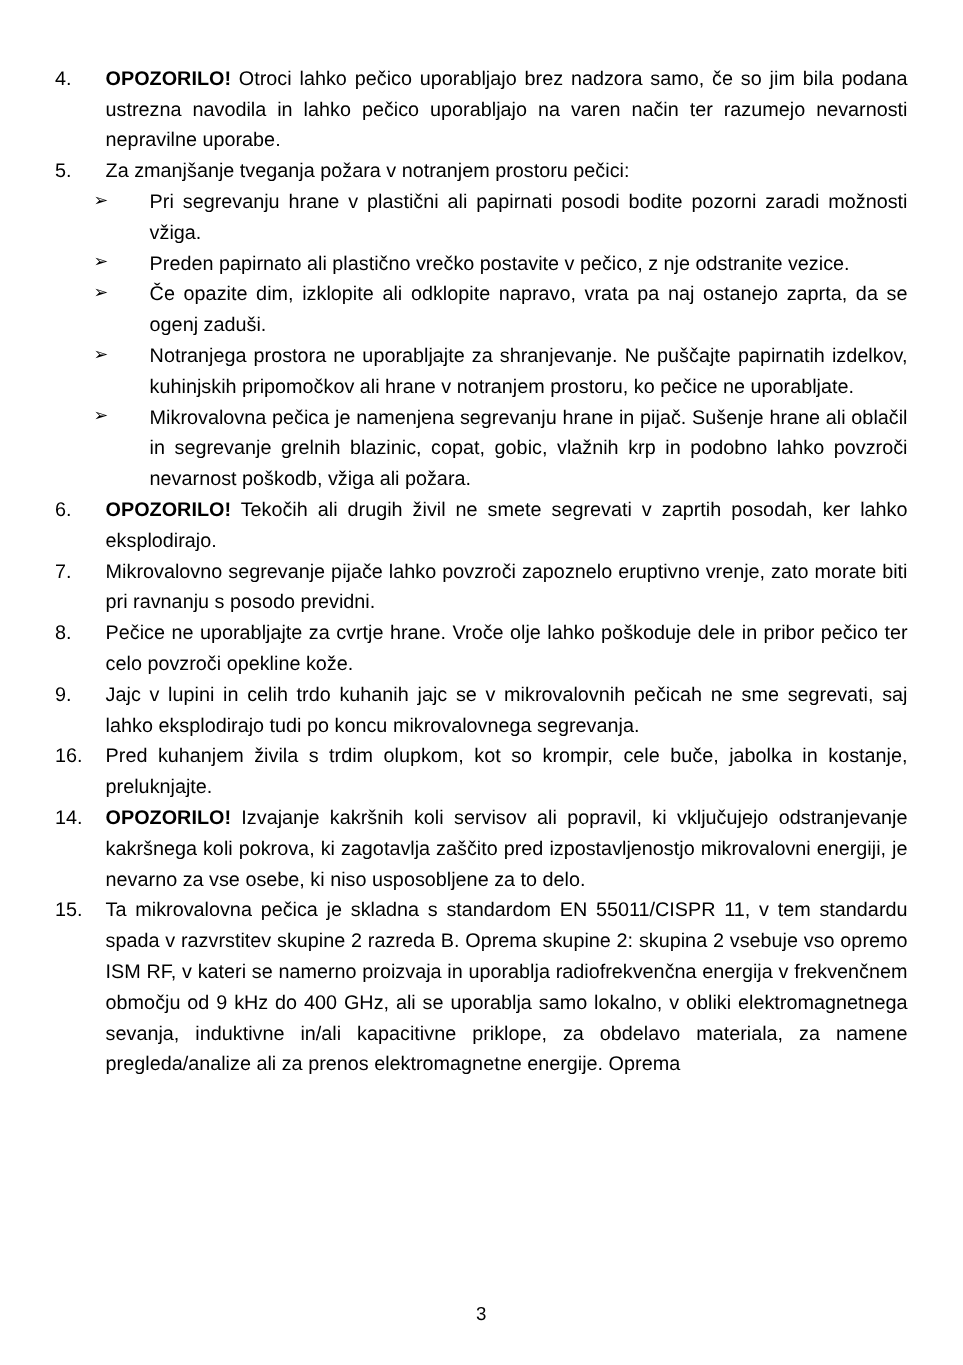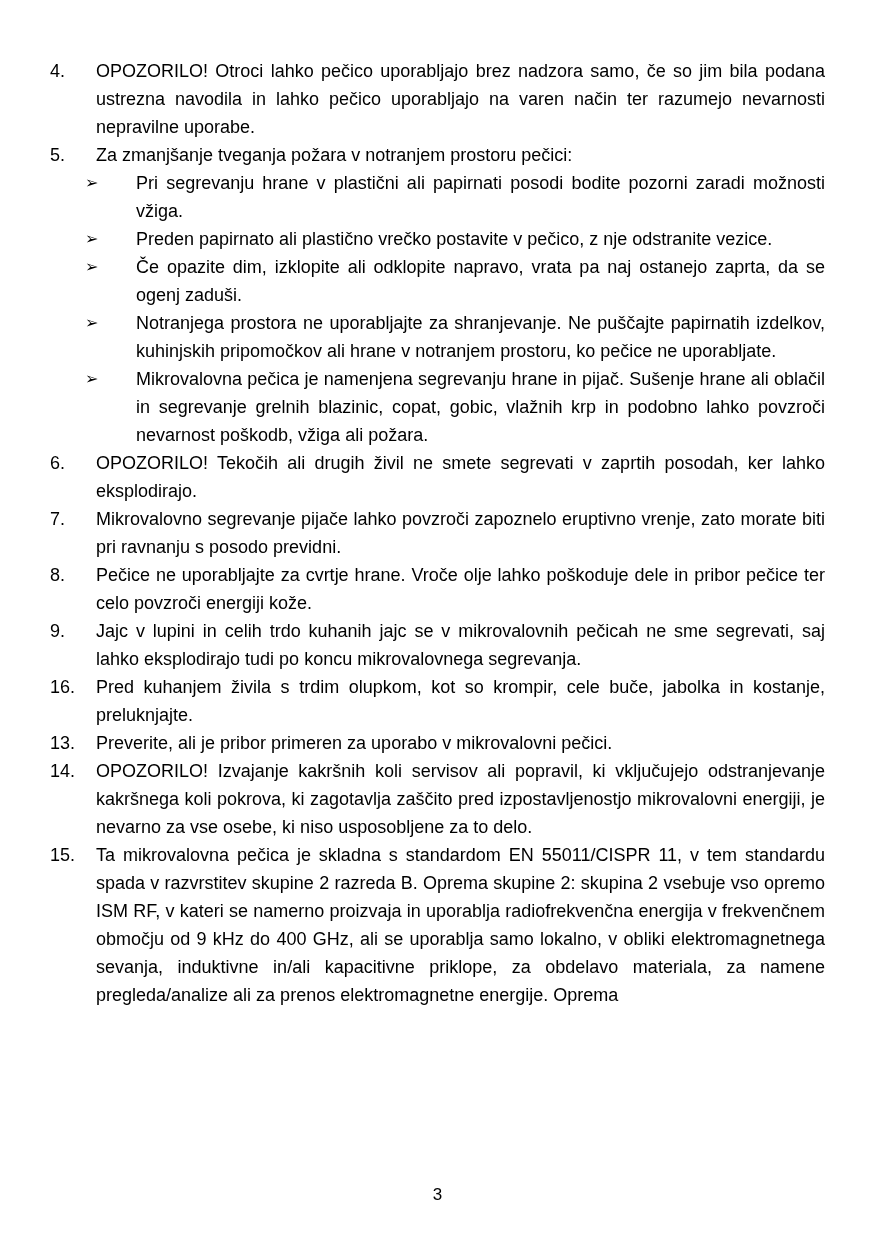--- a/index.html
+++ b/index.html
@@ -30,21 +30,21 @@
   }
   .item-body {
     flex: 1 1 auto;
     min-width: 0;
   }
   p {
     margin: 0;
     text-align: justify;
   }
   .bold-prefix {
-    font-weight: normal;
+    font-weight: bold;
   }
   .bullet-row {
     display: flex;
     align-items: flex-start;
     margin-left: -11px;
   }
   .bullet-marker {
     flex: 0 0 27px;
     font-size: 16px;
   }
@@ -116,46 +116,40 @@
   <div class="list-item">
     <span class="item-number">7.</span>
     <div class="item-body">
       <p class="item-text"><span>Mikrovalovno segrevanje pijače lahko povzroči zapoznelo eruptivno vrenje, zato morate biti pri ravnanju s posodo previdni.</span></p>
     </div>
   </div>
 
   <div class="list-item">
     <span class="item-number">8.</span>
     <div class="item-body">
-      <p class="item-text"><span>Pečice ne uporabljajte za cvrtje hrane. Vroče olje lahko poškoduje dele in pribor pečice ter celo povzroči energiji kože.</span></p>
+      <p class="item-text"><span>Pečice ne uporabljajte za cvrtje hrane. Vroče olje lahko poškoduje dele in pribor pečico ter celo povzroči opekline kože.</span></p>
     </div>
   </div>
 
   <div class="list-item">
     <span class="item-number">9.</span>
     <div class="item-body">
       <p class="item-text"><span>Jajc v lupini in celih trdo kuhanih jajc se v mikrovalovnih pečicah ne sme segrevati, saj lahko eksplodirajo tudi po koncu mikrovalovnega segrevanja.</span></p>
     </div>
   </div>
 
   <div class="list-item">
     <span class="item-number">16.</span>
     <div class="item-body">
       <p class="item-text"><span>Pred kuhanjem živila s trdim olupkom, kot so krompir, cele buče, jabolka in kostanje, preluknjajte.</span></p>
     </div>
   </div>
 
 
 
-  <div class="list-item">
-    <span class="item-number">13.</span>
-    <div class="item-body">
-      <p class="item-text"><span>Preverite, ali je pribor primeren za uporabo v mikrovalovni pečici.</span></p>
-    </div>
-  </div>
 
   <div class="list-item">
     <span class="item-number">14.</span>
     <div class="item-body">
       <p class="item-text"><b class="bold-prefix">OPOZORILO!</b><span> Izvajanje kakršnih koli servisov ali popravil, ki vključujejo odstranjevanje kakršnega koli pokrova, ki zagotavlja zaščito pred izpostavljenostjo mikrovalovni energiji, je nevarno za vse osebe, ki niso usposobljene za to delo.</span></p>
     </div>
   </div>
 
   <div class="list-item">
     <span class="item-number">15.</span>

